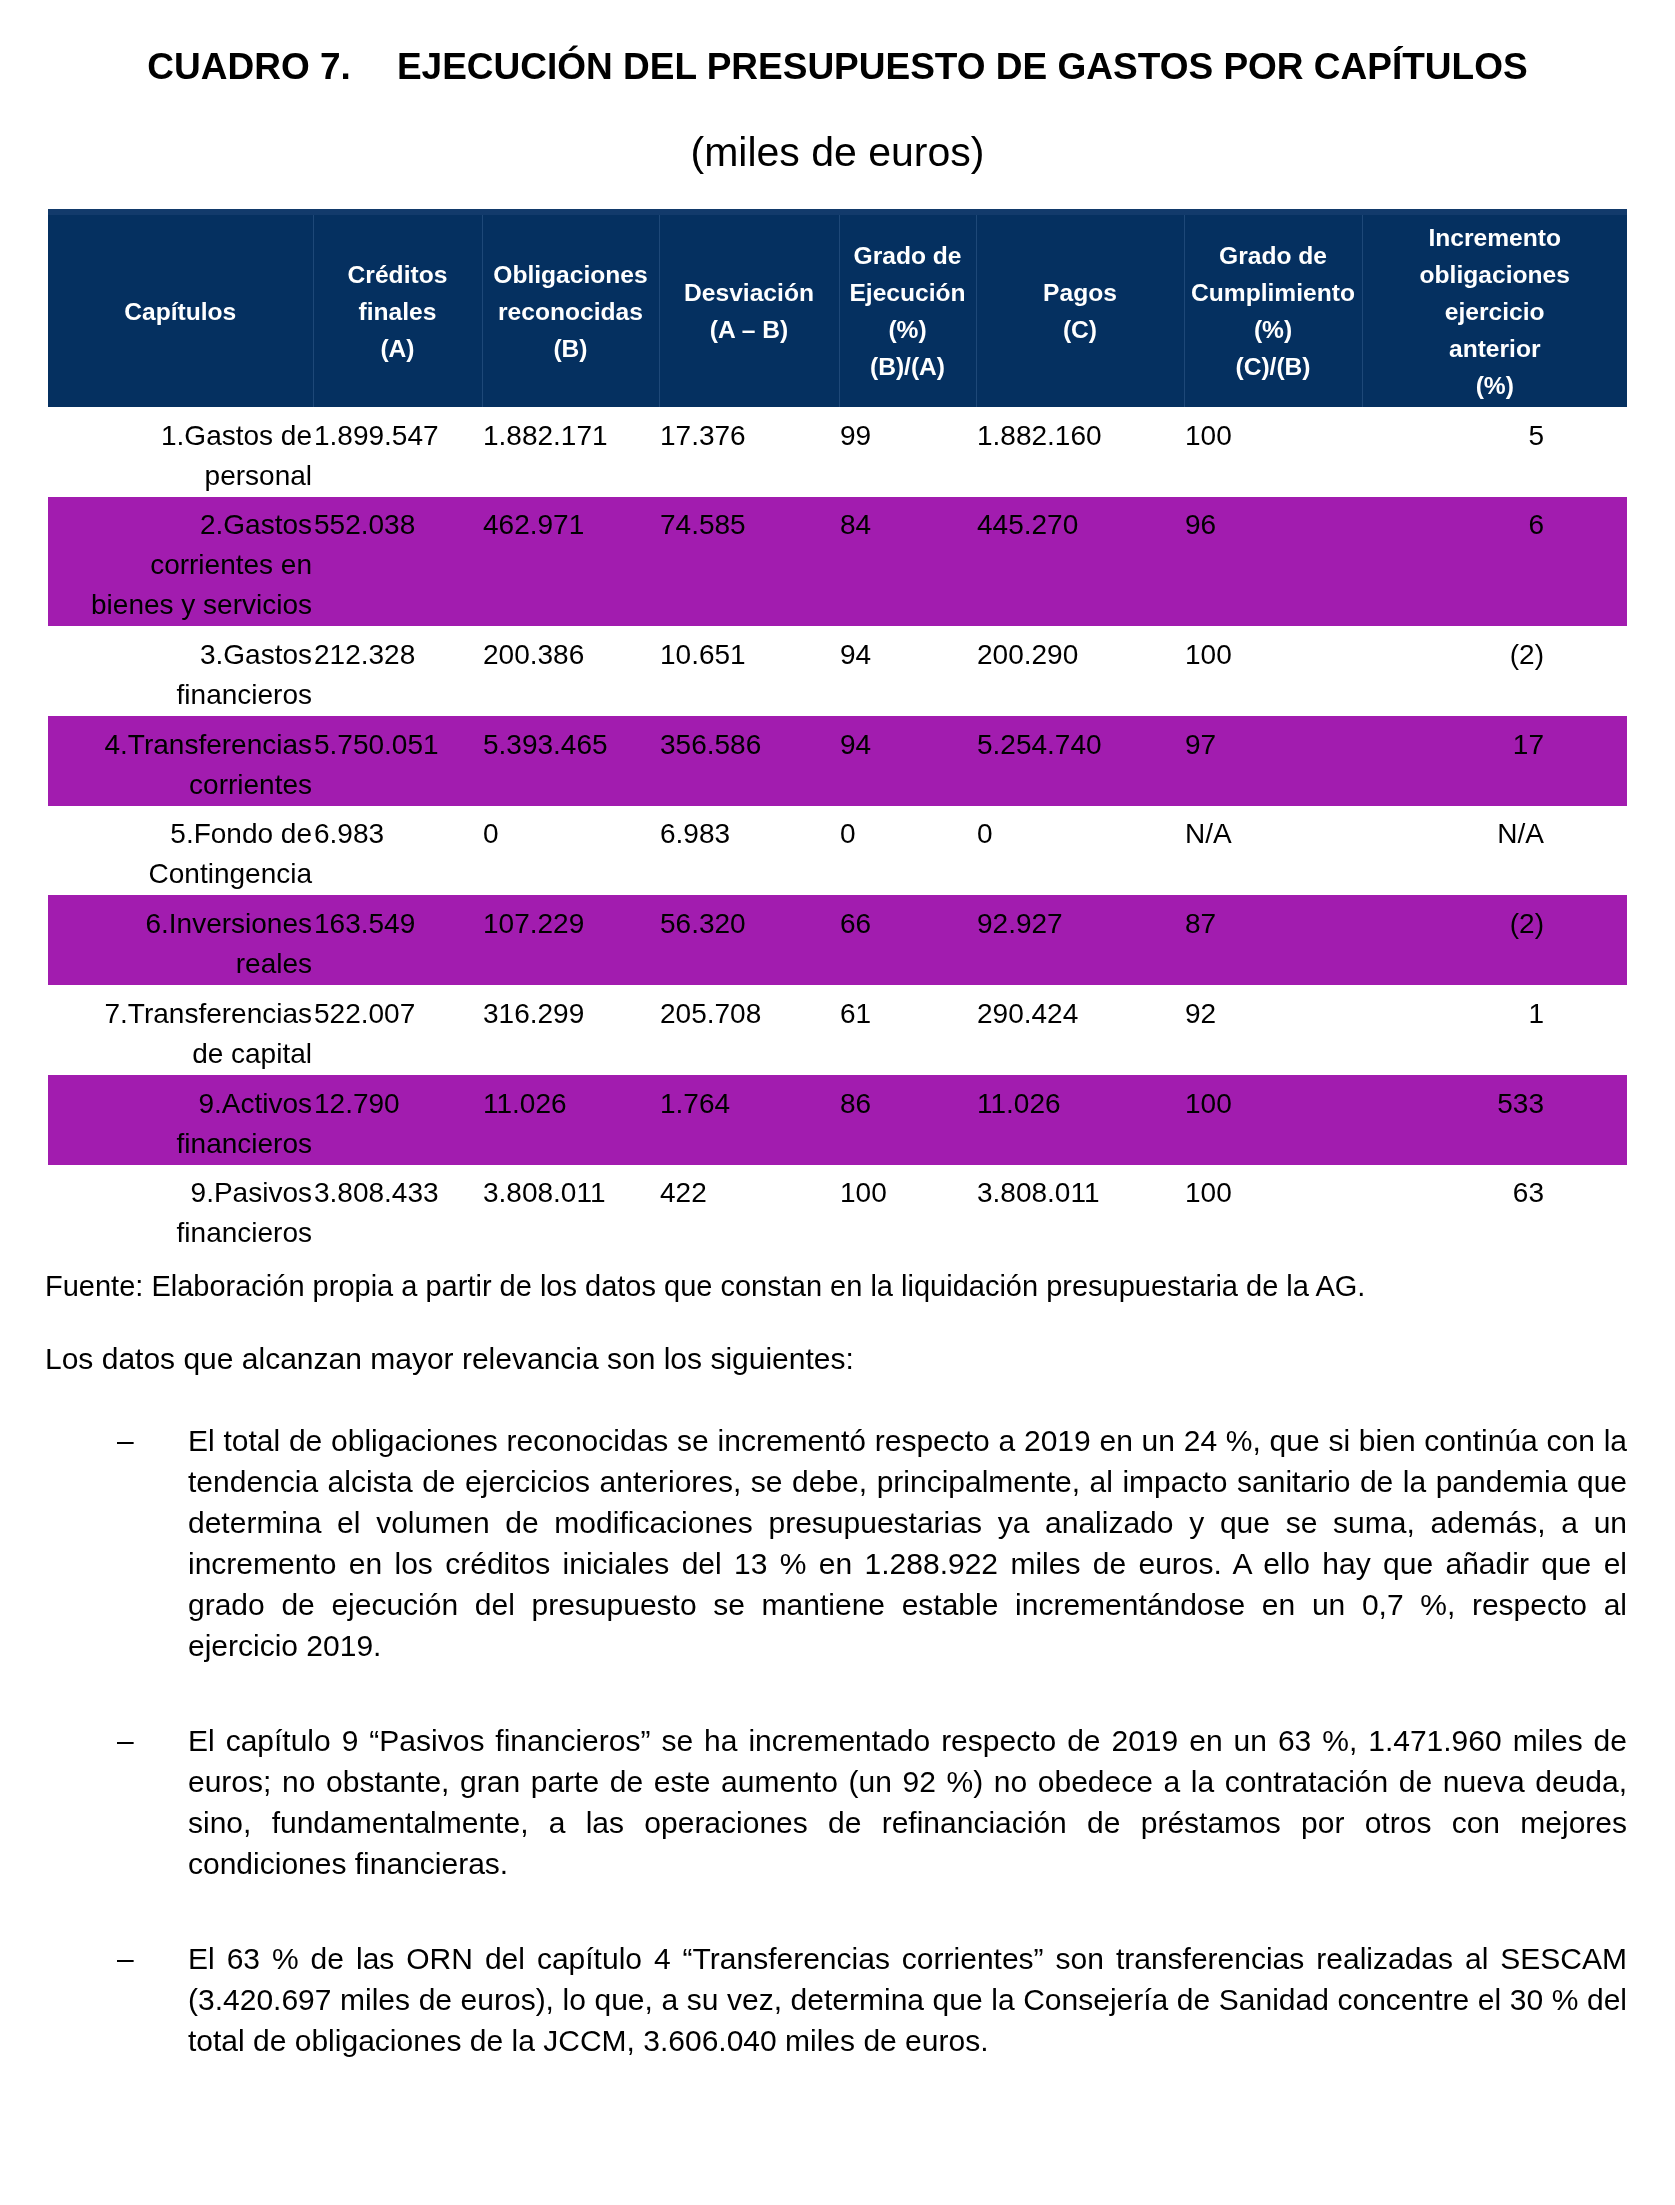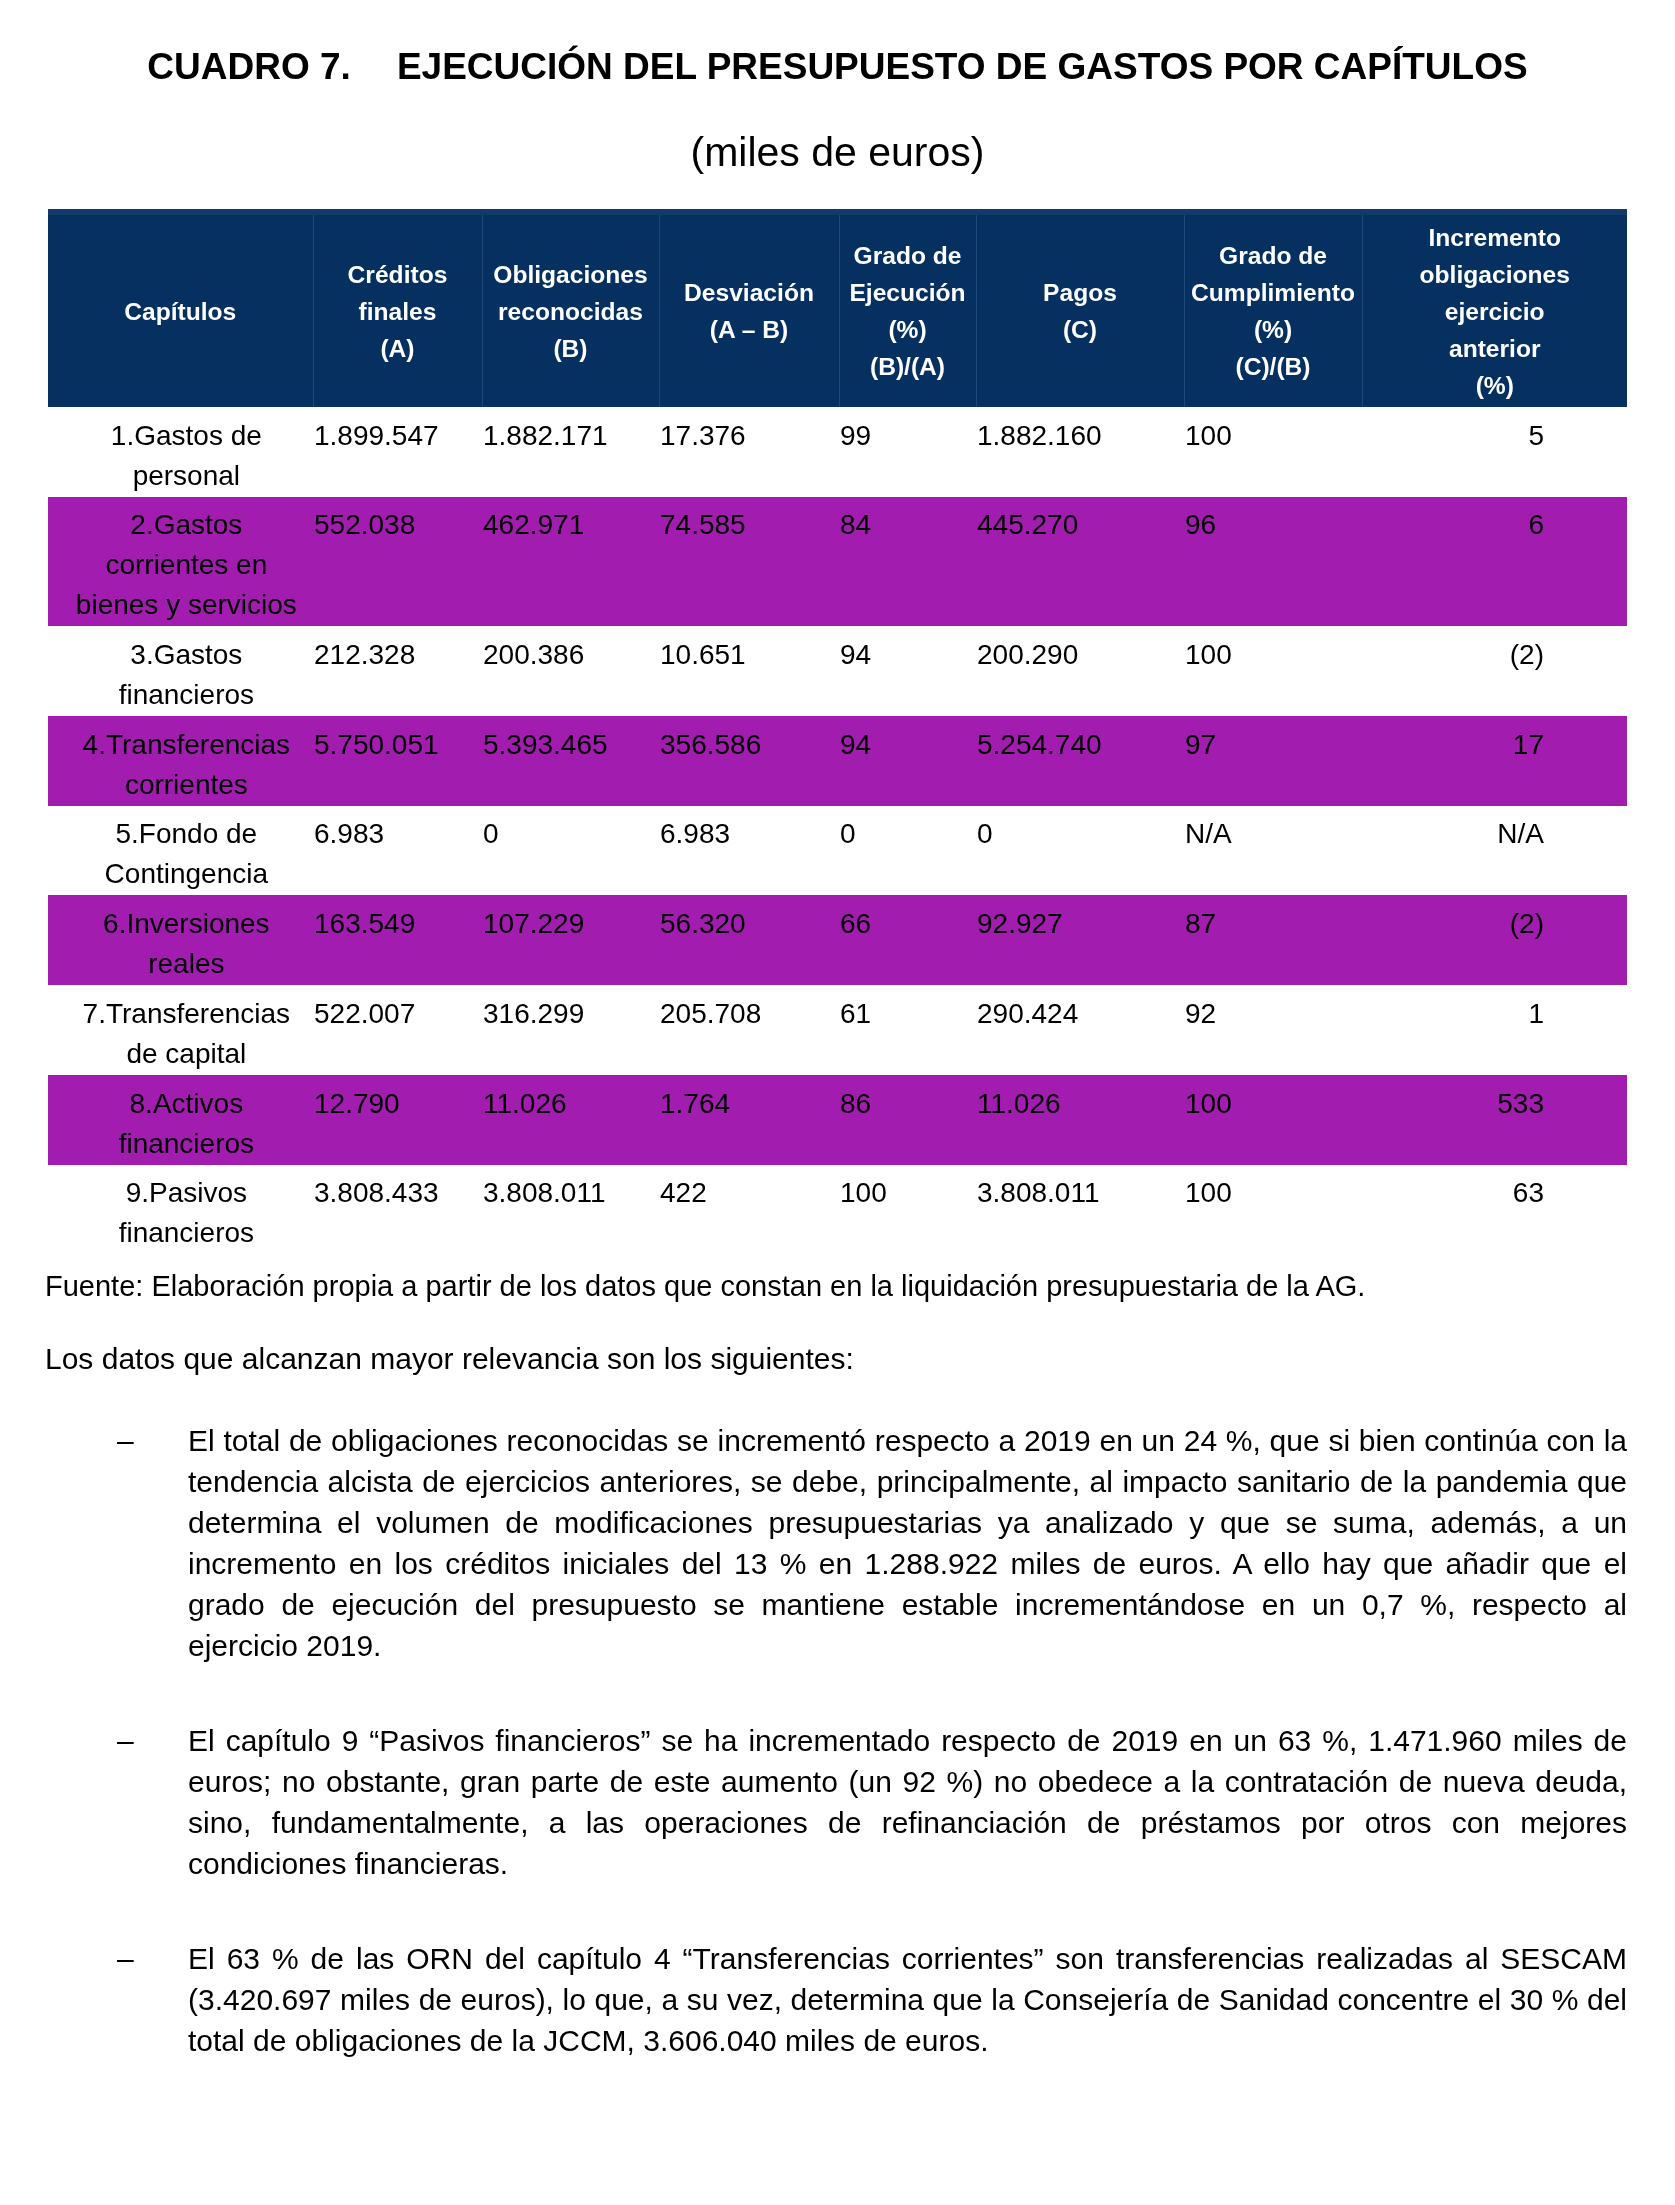--- a/index.html
+++ b/index.html
@@ -56,21 +56,21 @@
   tbody td{
     vertical-align:top;
     padding-top:8.7px;
     line-height:40px;
     font-size:28px;
   }
   tr.r2l{height:87px;}
   tr.r3l{height:123px;}
   tbody tr.alt td{background:#a21caf;}
   td.c-label{
-    text-align:center;
+    text-align:right;
     padding-left:12.7px;
     white-space:pre-line;
   }
   td.c-num{padding-right:9.5px;}
   td.c-last{text-align:right;padding-right:83px;}
   tr.total-row td{
     background:#053060;
     color:#fff;
     font-weight:bold;
     height:64px;
@@ -230,21 +230,21 @@
 de capital</td>
         <td class="c-num">522.007</td>
         <td class="c-num">316.299</td>
         <td class="c-num">205.708</td>
         <td class="c-num">61</td>
         <td class="c-num">290.424</td>
         <td class="c-num">92</td>
         <td class="c-last">1</td>
       </tr>
       <tr class="r2l alt">
-        <td class="c-label">8.Activos
+        <td class="c-label">9.Activos
 financieros</td>
         <td class="c-num">12.790</td>
         <td class="c-num">11.026</td>
         <td class="c-num">1.764</td>
         <td class="c-num">86</td>
         <td class="c-num">11.026</td>
         <td class="c-num">100</td>
         <td class="c-last">533</td>
       </tr>
       <tr class="r2l">

